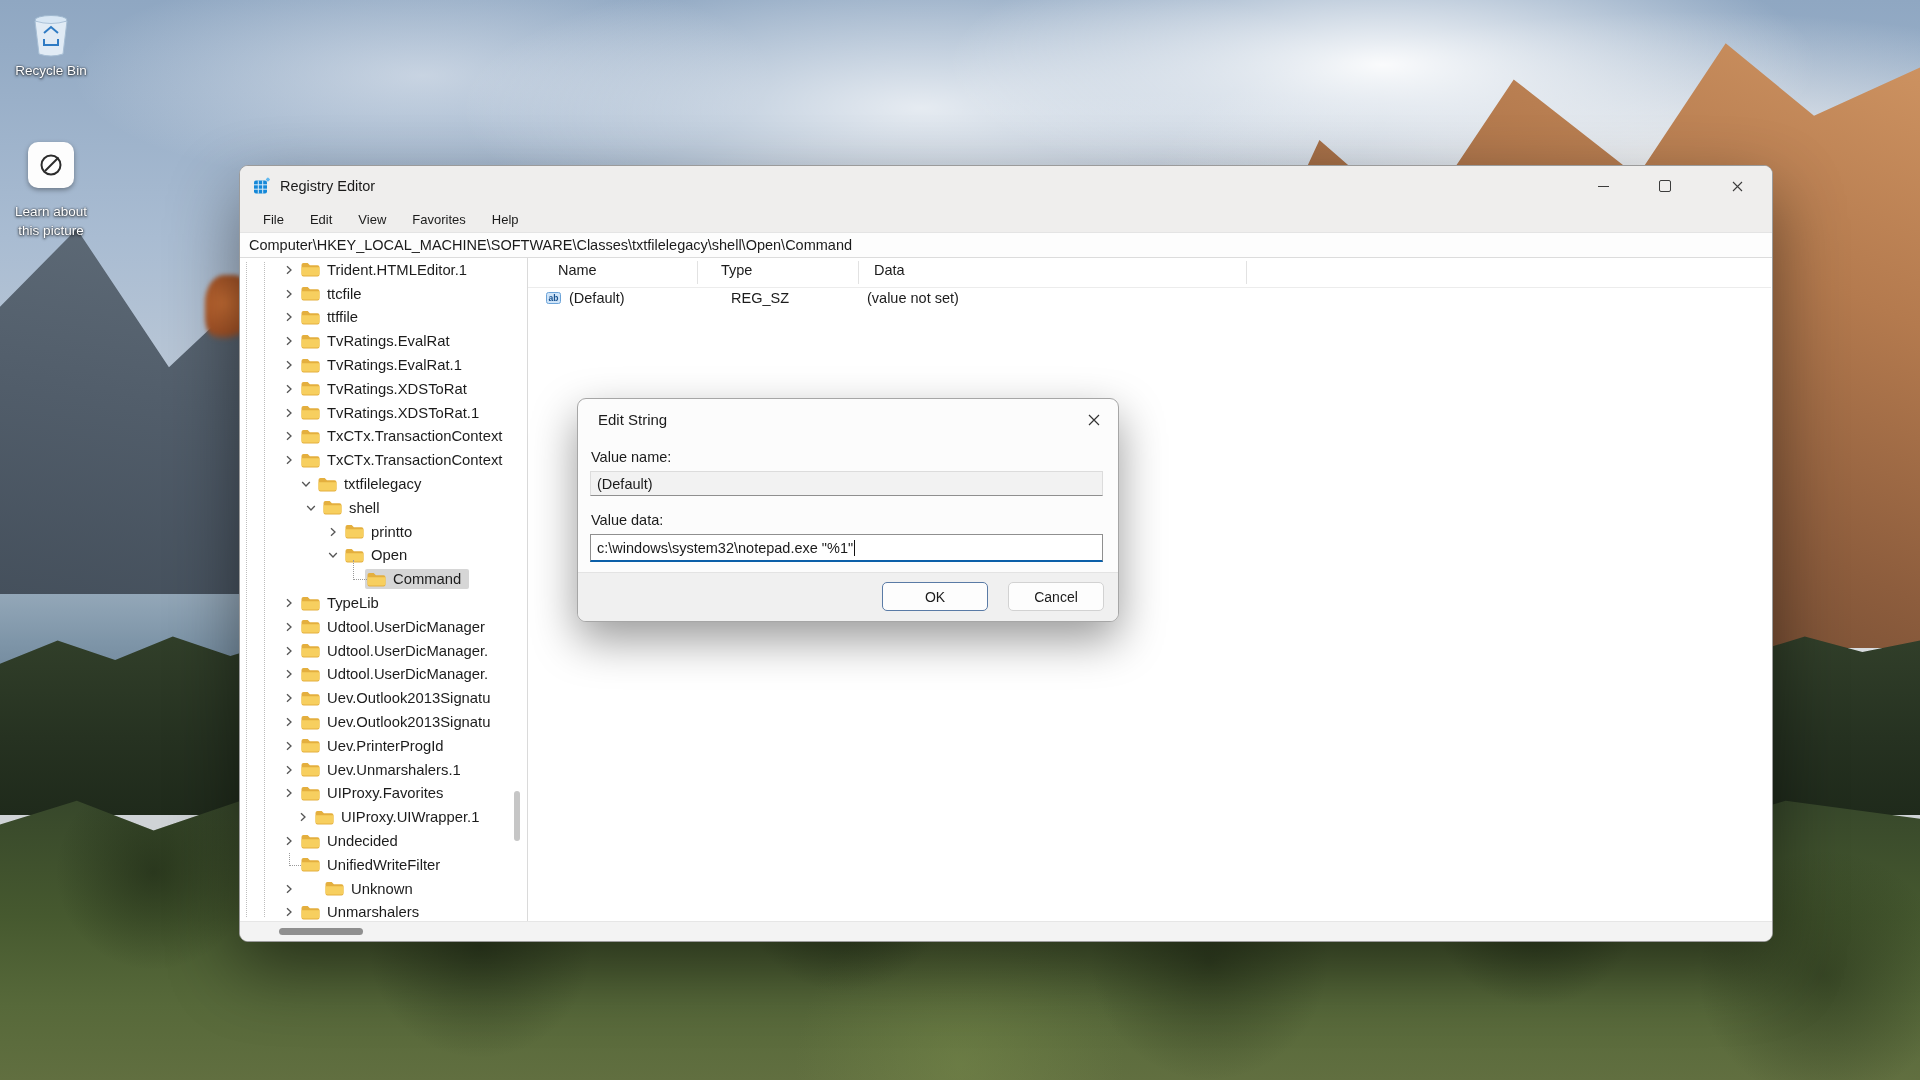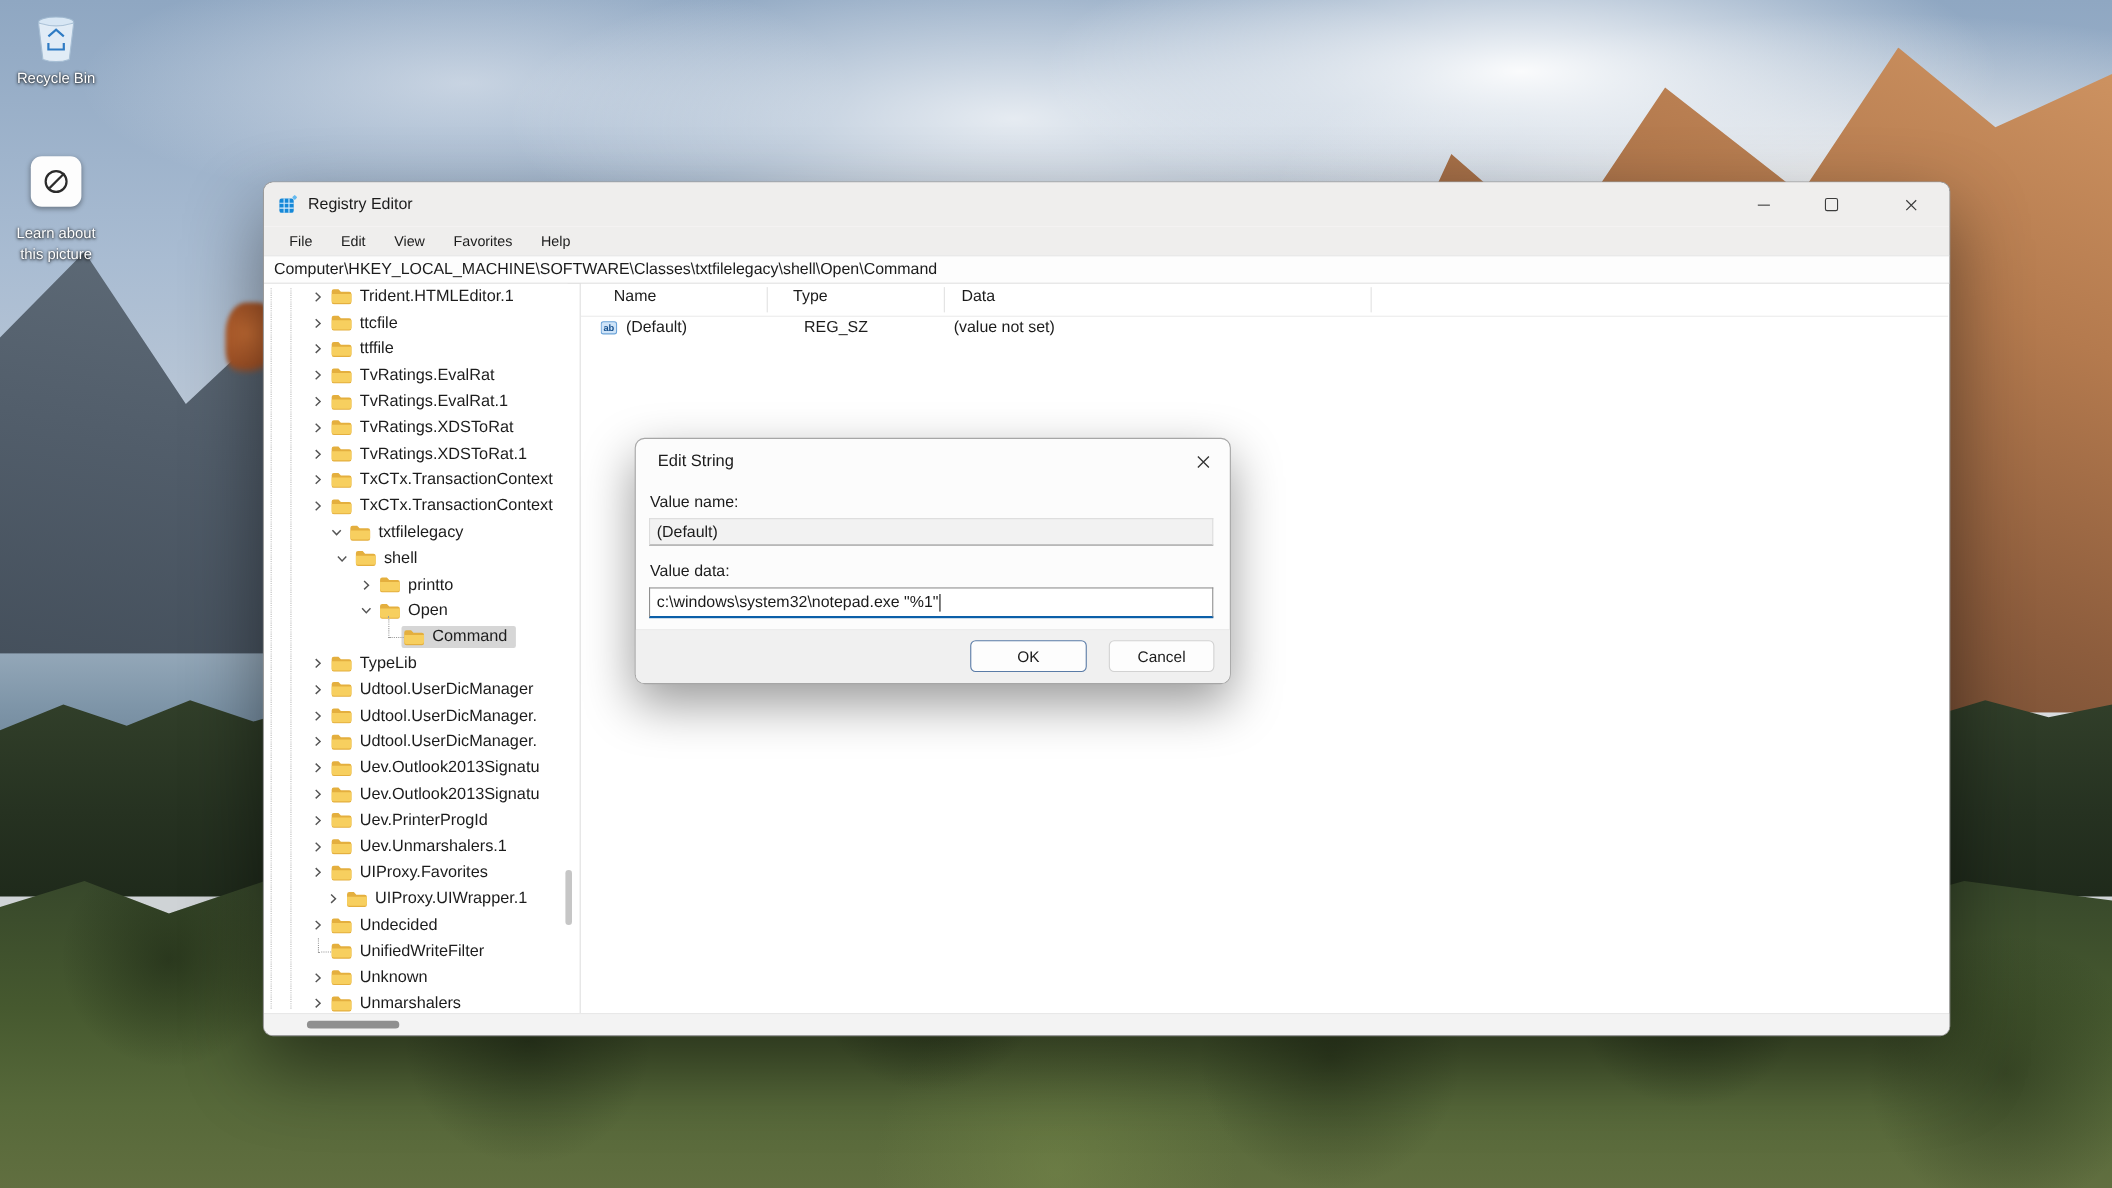--- a/index.html
+++ b/index.html
@@ -594,21 +594,21 @@
           <span class="node-body">
             <span class="folder">
               <svg width="19" height="15" viewBox="0 0 19 15">
                 <path d="M0.5 3 q0-2 2-2 h4.2 l2.2 2.3 h7.6 q2 0 2 2 v7.2 q0 2-2 2 h-14 q-2 0-2-2 Z" fill="#e4af3e"></path>
                 <path d="M0.5 5.2 h18 v6.3 q0 2-2 2 h-14 q-2 0-2-2 Z" fill="#f7cf5f"></path>
               </svg>
             </span>
             <span>UnifiedWriteFilter</span>
           </span>
         </div>
-        <div class="tree-row" style="padding-left: 39px;">
+        <div class="tree-row" style="padding-left: 39px; gap: 24px;">
           <span class="chev">
             <svg width="10" height="10" viewBox="0 0 10 10">
               <path d="M3 1.2 L7 5 L3 8.8" stroke="#555" fill="none" stroke-width="1.3"></path>
             </svg>
           </span>
           <span class="node-body">
             <span class="folder">
               <svg width="19" height="15" viewBox="0 0 19 15">
                 <path d="M0.5 3 q0-2 2-2 h4.2 l2.2 2.3 h7.6 q2 0 2 2 v7.2 q0 2-2 2 h-14 q-2 0-2-2 Z" fill="#e4af3e"></path>
                 <path d="M0.5 5.2 h18 v6.3 q0 2-2 2 h-14 q-2 0-2-2 Z" fill="#f7cf5f"></path>

